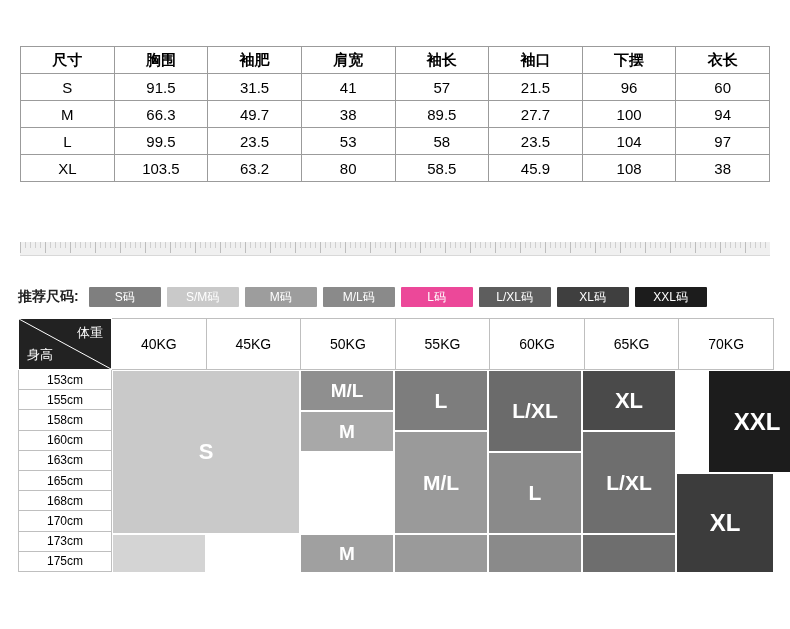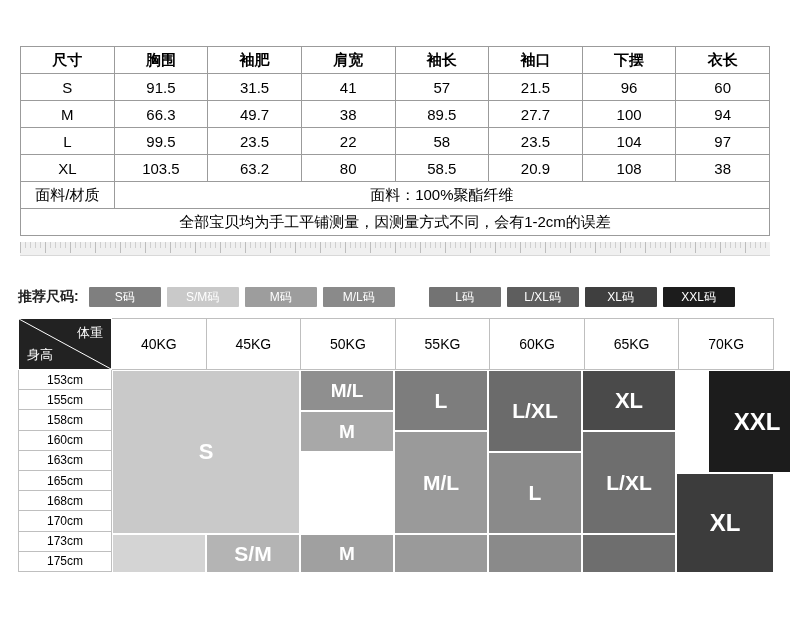--- a/index.html
+++ b/index.html
@@ -236,42 +236,35 @@
         <td>38</td>
         <td>89.5</td>
         <td>27.7</td>
         <td>100</td>
         <td>94</td>
       </tr>
       <tr>
         <td>L</td>
         <td>99.5</td>
         <td>23.5</td>
-        <td>22</td>
+        <td>53</td>
         <td>58</td>
         <td>23.5</td>
         <td>104</td>
         <td>97</td>
       </tr>
       <tr>
         <td>XL</td>
         <td>103.5</td>
         <td>63.2</td>
         <td>80</td>
         <td>58.5</td>
-        <td>20.9</td>
+        <td>45.9</td>
         <td>108</td>
         <td>38</td>
-      </tr>
-      <tr>
-        <td class="material-label">面料/材质</td>
-        <td class="material-value" colspan="7">面料：100%聚酯纤维</td>
-      </tr>
-      <tr>
-        <td class="note-row" colspan="8">全部宝贝均为手工平铺测量，因测量方式不同，会有1-2cm的误差</td>
       </tr>
     </tbody>
   </table>
 </div>
 
 <div class="ruler">
   <div class="ruler-line"></div>
   <div id="ruler-ticks">
       <div class="tick major" style="left: 0px;"></div>
       <div class="tick" style="left: 5px;"></div>
@@ -425,21 +418,21 @@
       <div class="tick" style="left: 745px;"></div>
     </div>
 </div>
 
 <div class="recommend">
   <div class="rec-label">推荐尺码:</div>
   <div class="rec-chip" style="background: rgb(127, 127, 127);">S码</div>
   <div class="rec-chip" style="background: rgb(201, 201, 201);">S/M码</div>
   <div class="rec-chip" style="background: rgb(157, 157, 157);">M码</div>
   <div class="rec-chip" style="background: rgb(138, 138, 138);">M/L码</div>
-  <div class="rec-chip" style="background: #737373; margin-left: 28px;">L码</div>
+  <div class="rec-chip" style="background: #ec4899;">L码</div>
   <div class="rec-chip" style="background: rgb(94, 94, 94);">L/XL码</div>
   <div class="rec-chip" style="background: rgb(63, 63, 63);">XL码</div>
   <div class="rec-chip" style="background: rgb(28, 28, 28);">XXL码</div>
 </div>
 
 <div class="matrix">
   <table class="matrix-table">
     <tbody>
       <tr>
         <td class="corner-cell">
@@ -517,23 +510,20 @@
       </div>
       <div class="blk" style="left: 470px; top: 61px; width: 94px; height: 103px; background: rgb(110, 110, 110); font-size: 21px;">
         <span>L/XL</span>
       </div>
       <div class="blk" style="left: 596px; top: 0px; width: 98px; height: 103px; background: rgb(28, 28, 28); font-size: 24px;">
         <span>XXL</span>
       </div>
       <div class="blk" style="left: 564px; top: 103px; width: 98px; height: 100px; background: rgb(60, 60, 60); font-size: 24px;">
         <span>XL</span>
       </div>
-      <div class="blk" style="left: 94px; top: 164px; width: 94px; height: 39px; background: rgb(180, 180, 180); font-size: 21px;">
-        <span>S/M</span>
-      </div>
       <div class="blk" style="left: 188px; top: 164px; width: 94px; height: 39px; background: rgb(160, 160, 160); font-size: 19px;">
         <span>M</span>
       </div>
       <div class="blk" style="left: 0px; top: 164px; width: 94px; height: 39px; background: rgb(212, 212, 212); font-size: 14px;">
         <span></span>
       </div>
       <div class="blk" style="left: 282px; top: 164px; width: 94px; height: 39px; background: rgb(154, 154, 154); font-size: 14px;">
         <span></span>
       </div>
       <div class="blk" style="left: 376px; top: 164px; width: 94px; height: 39px; background: rgb(138, 138, 138); font-size: 14px;">

